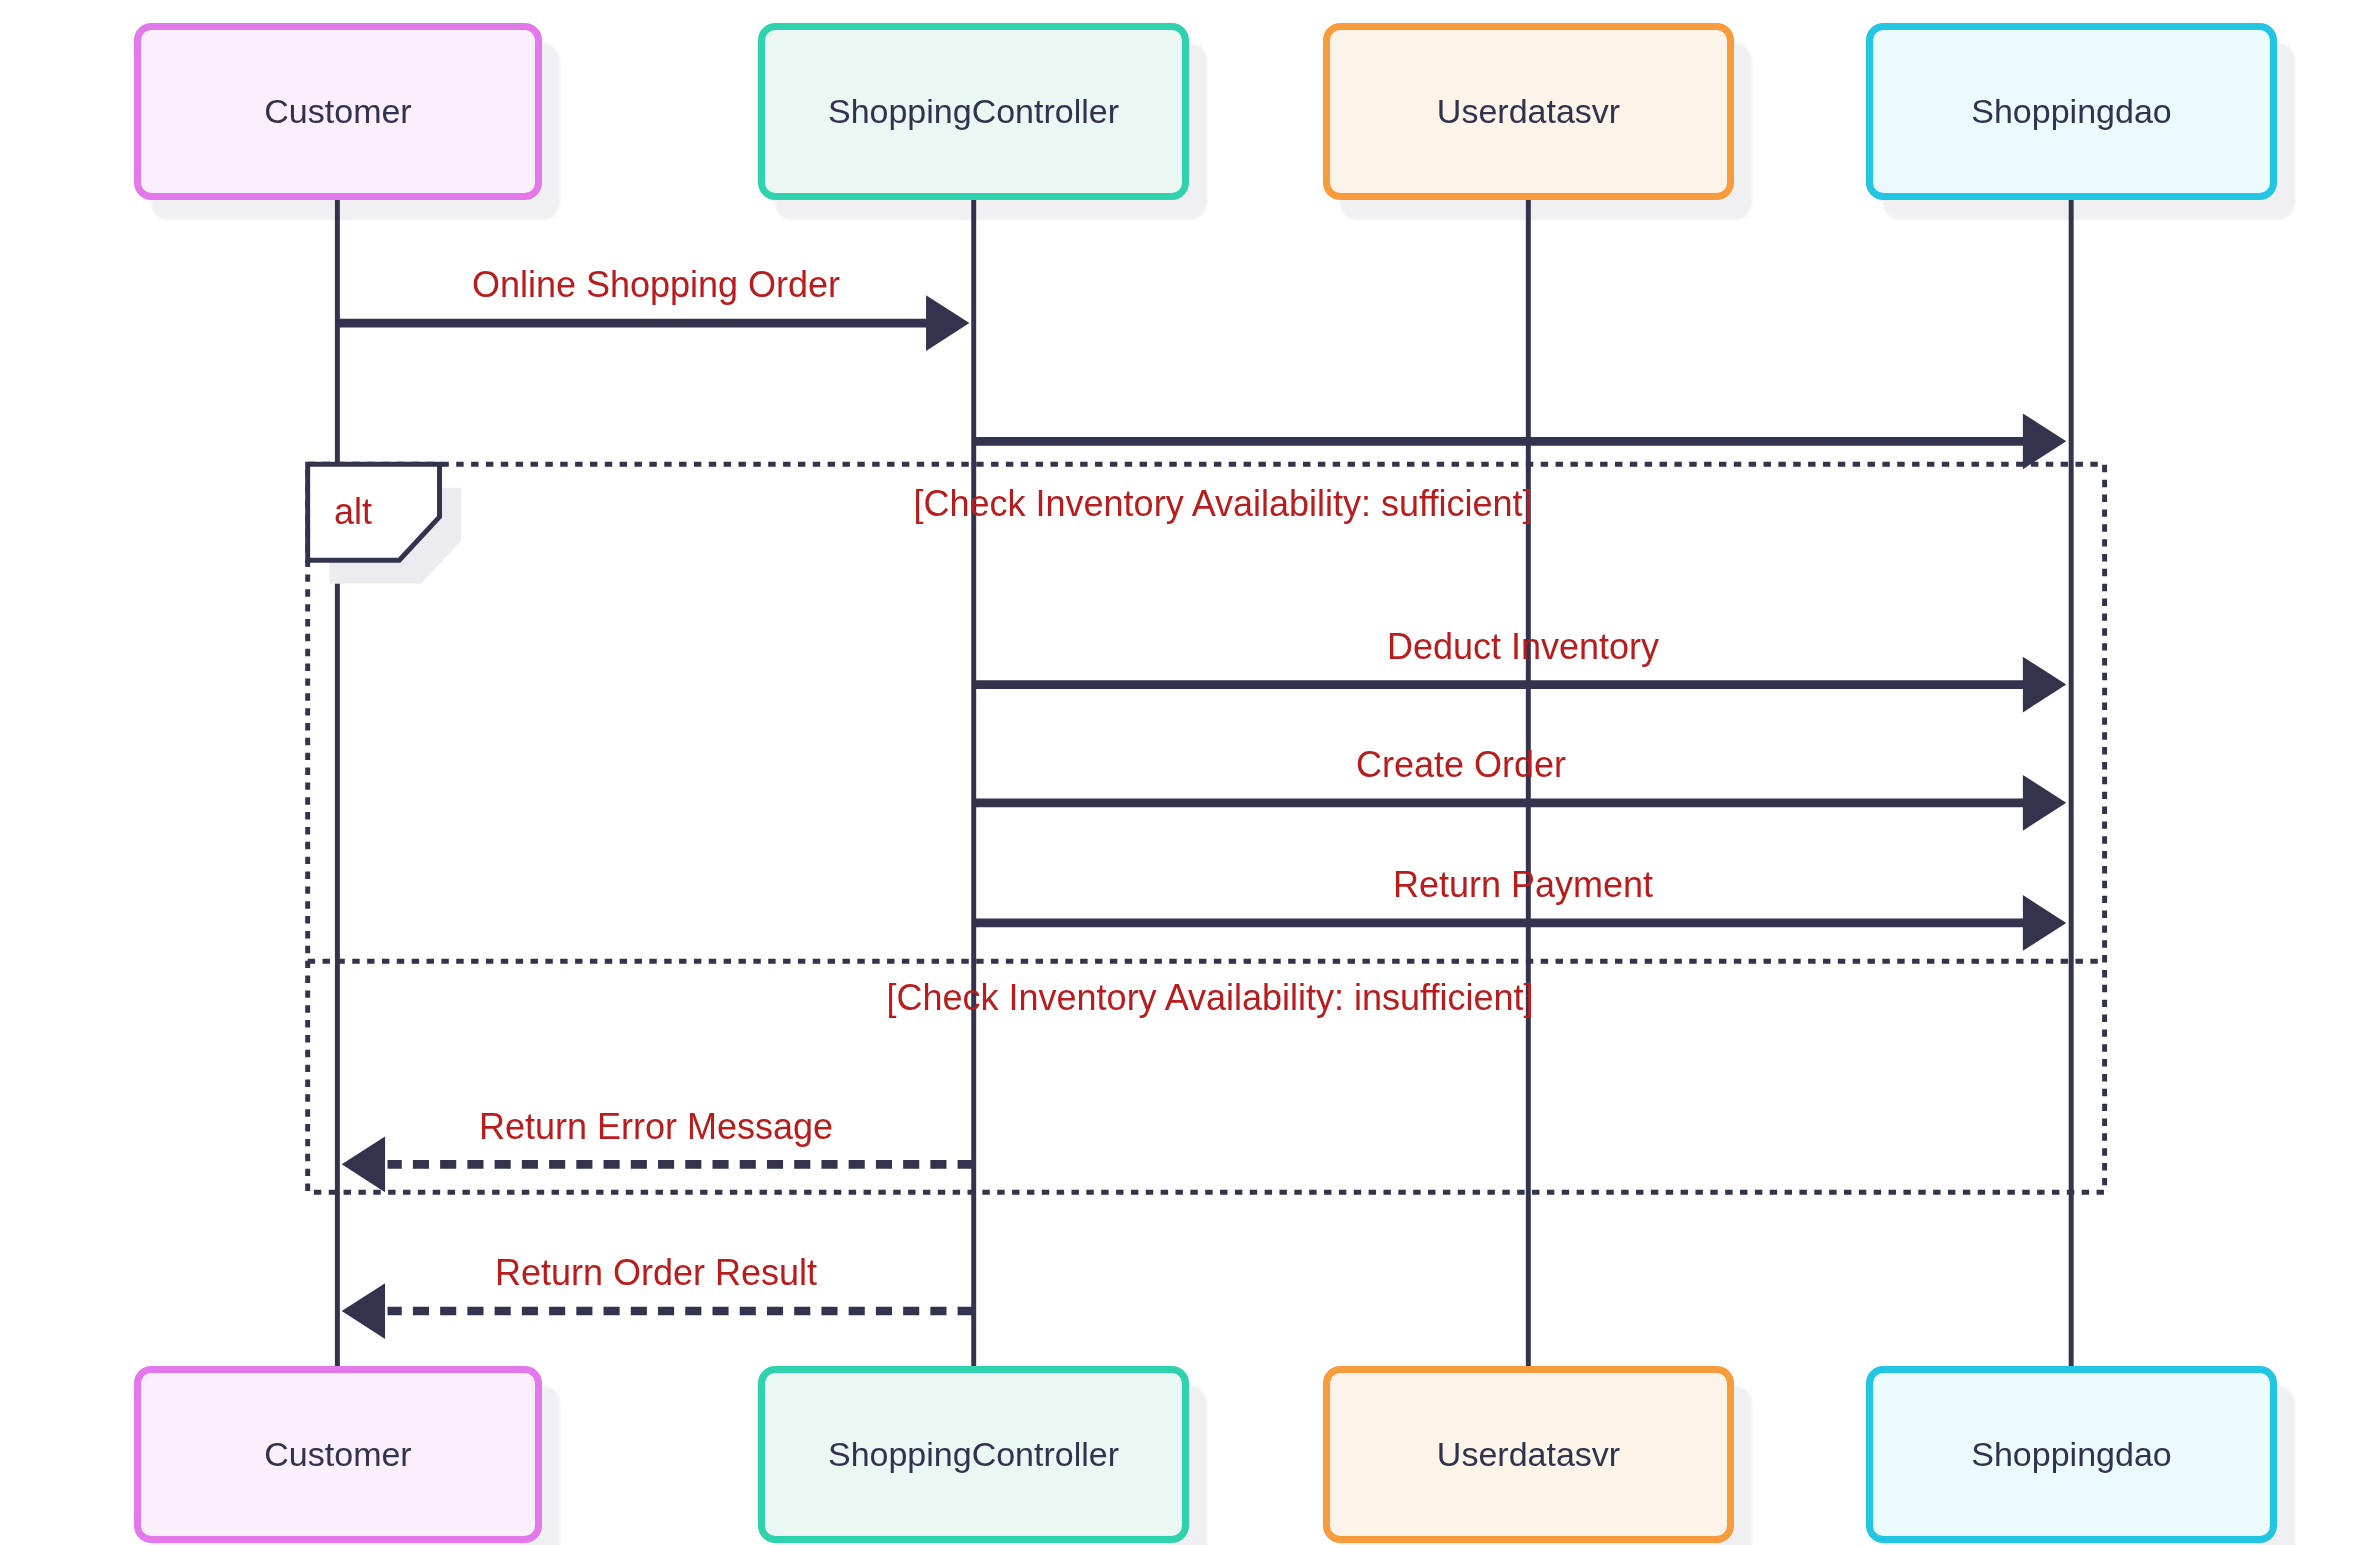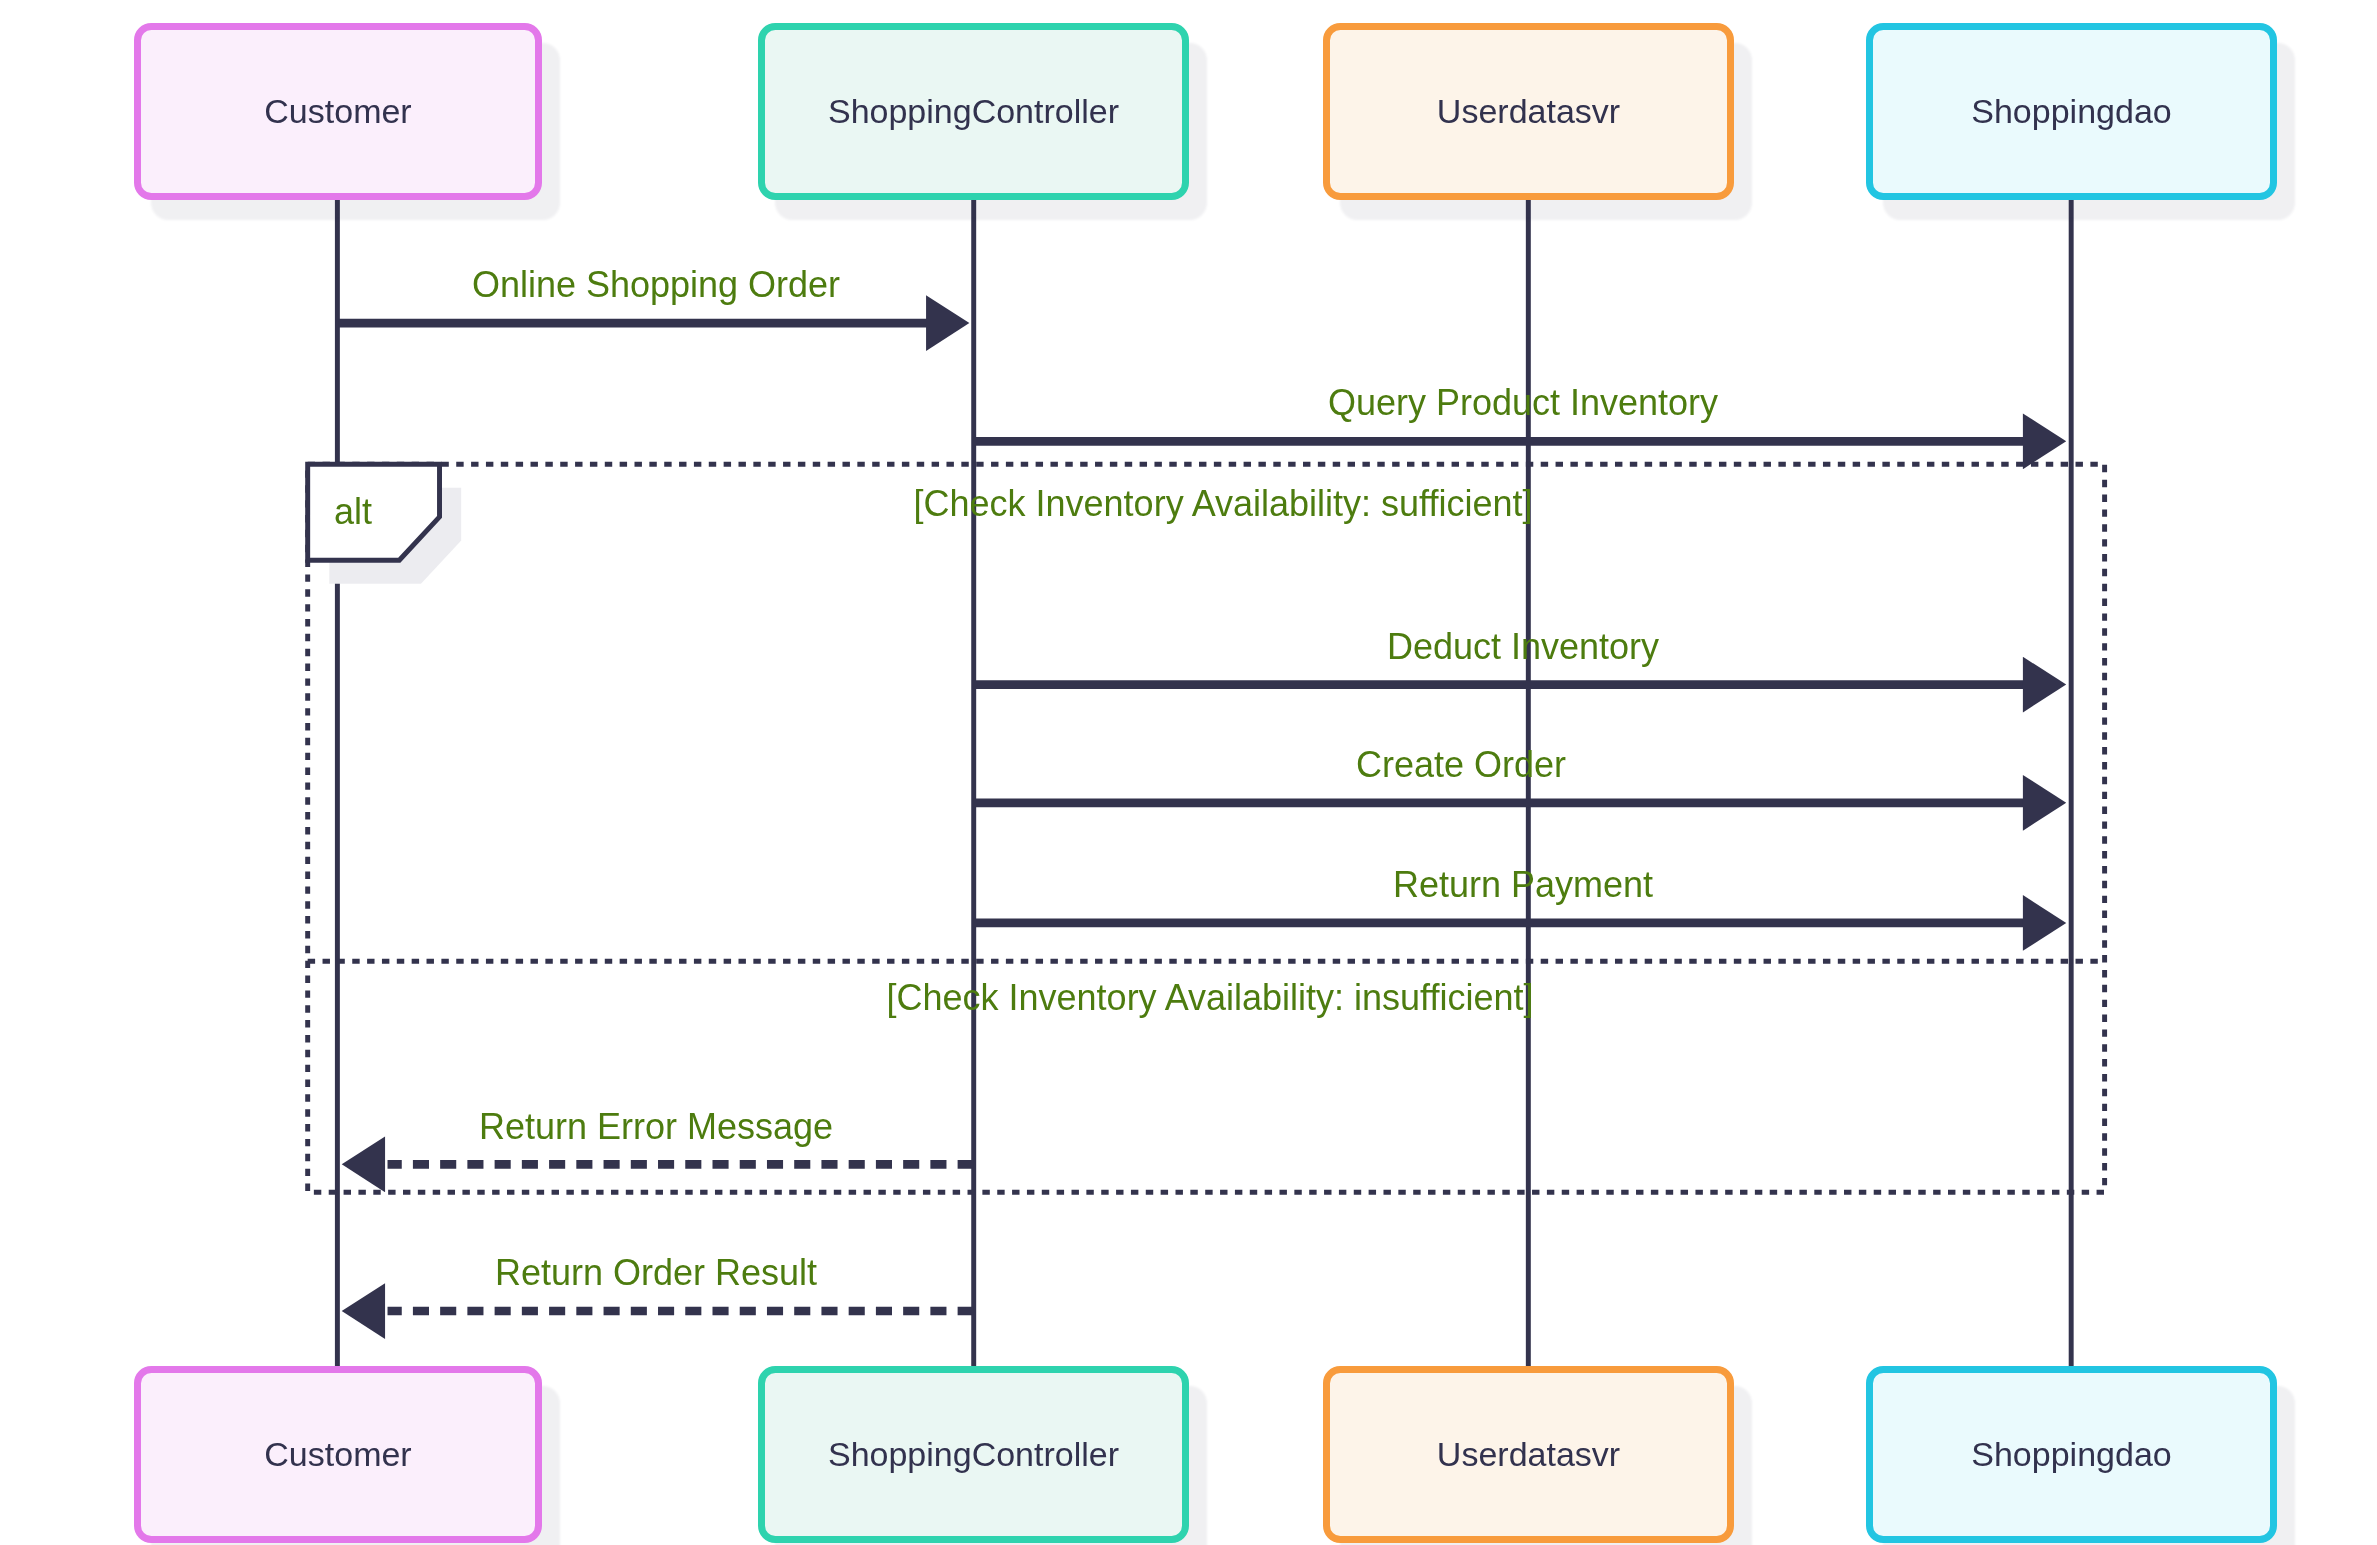--- a/index.html
+++ b/index.html
@@ -43,21 +43,21 @@
   .row-bottom { top: 1366px; }
   .customer           { left: 134px;  width: 408px; border-color: #e378ea; background: #fbeffc; }
   .shoppingcontroller { left: 758px; width: 431px; border-color: #2ed3ae; background: #eaf7f3; }
   .userdatasvr        { left: 1323px; width: 411px; border-color: #f89b3c; background: #fdf4e9; text-align: center; }
   .shoppingdao        { left: 1866px; width: 411px; border-color: #22c5e2; background: #eafafd; text-align: center; }
   .msg-label, .guard-label, .alt-op-label {
     position: absolute;
     transform: translateX(-50%);
     font-size: 36px;
     line-height: 43px;
-    color: #4d7c0f;
+    color: #b91c1c;
     white-space: nowrap;
   }
   .alt-op-label { transform: none; }
 </style>
 </head>
 <body>
 
 <div id="stage" style="transform: scale(1);">
 
   <svg id="lines-layer" viewBox="0 0 3840 2496">
@@ -115,21 +115,20 @@
     <span class="actor-label">ShoppingController</span>
   </div>
   <div class="actor-box row-bottom userdatasvr" style="border-color: rgb(248, 155, 60); background: rgb(253, 244, 233);">
     <span class="actor-label">Userdatasvr</span>
   </div>
   <div class="actor-box row-bottom shoppingdao" style="border-color: rgb(34, 197, 226); background: rgb(234, 250, 253);">
     <span class="actor-label">Shoppingdao</span>
   </div>
 
   <div class="msg-label" style="left:656px; top:263px;">Online Shopping Order</div>
-  <div class="msg-label" style="left:1523px; top:381px;">Query Product Inventory</div>
   <div class="msg-label" style="left:1523px; top:625px;">Deduct Inventory</div>
   <div class="msg-label" style="left:1461px; top:743px;">Create Order</div>
   <div class="msg-label" style="left:1523px; top:863px;">Return Payment</div>
   <div class="msg-label" style="left:656px; top:1105px;">Return Error Message</div>
   <div class="msg-label" style="left:656px; top:1251px;">Return Order Result</div>
 
   <div class="alt-op-label" style="left:334px; top:490px;">alt</div>
   <div class="guard-label" style="left:1210px; top:976px;">[Check Inventory Availability: insufficient]</div>
   <div class="guard-label" style="left:1223px; top:482px;">[Check Inventory Availability: sufficient]</div>
 

